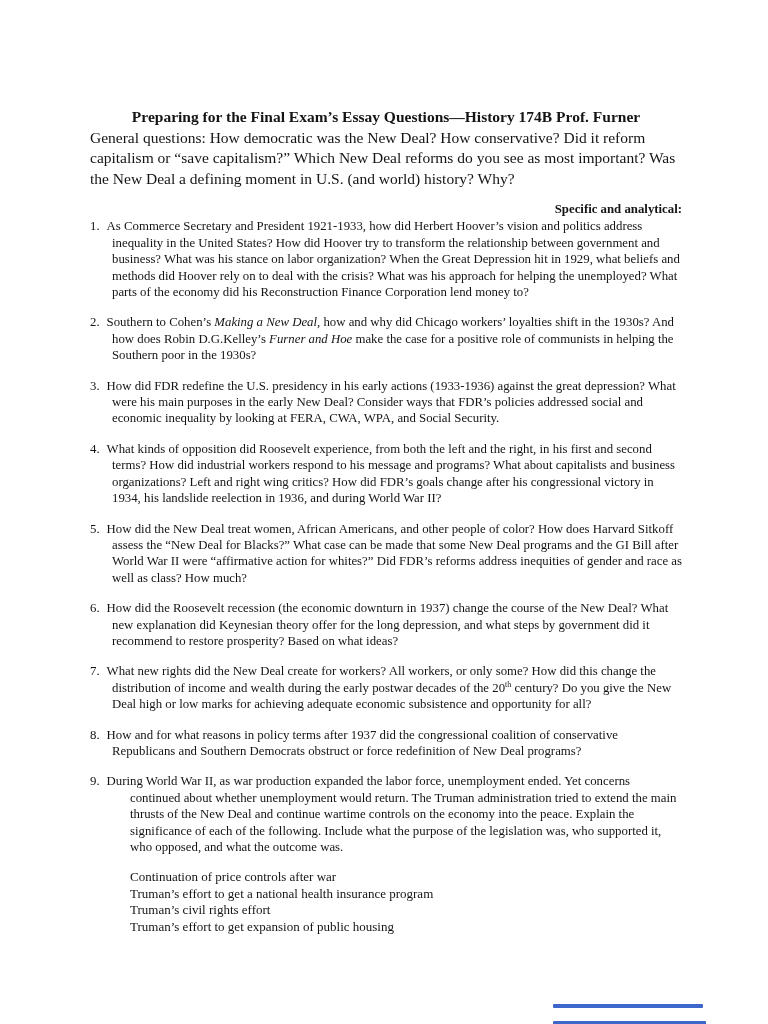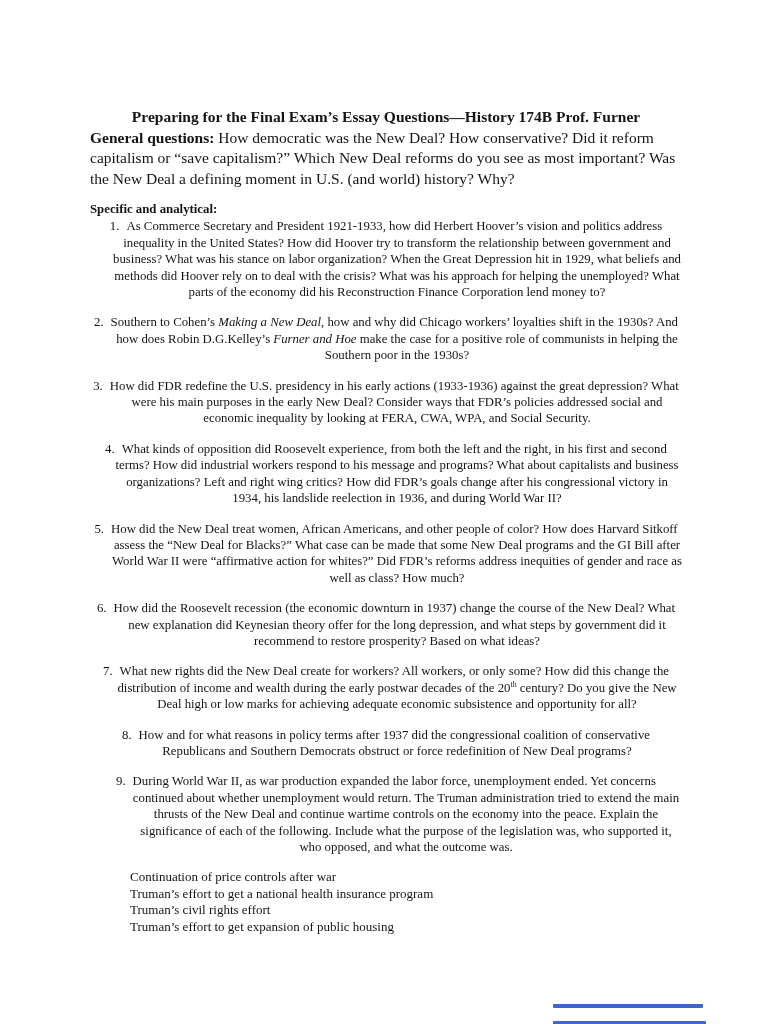--- a/index.html
+++ b/index.html
@@ -27,40 +27,40 @@
     font-size: 15.5px;
     font-weight: bold;
     line-height: 20.5px;
     text-align: center;
   }
   .general {
     font-size: 15.5px;
     line-height: 20.5px;
     margin: 0;
   }
-  .general .glabel { font-weight: bold; }
+  .general .glabel { font-weight: normal; }
   .section-heading {
     font-size: 12.8px;
     font-weight: bold;
     line-height: 16.4px;
     margin-top: 12px;
     margin-bottom: 1px;
+    text-align: right;
   }
   .qlist {
     margin: 0;
     padding: 0;
     list-style: none;
     font-size: 12.8px;
     line-height: 16.4px;
   }
   .qlist li.q {
     padding-left: 22px;
     text-indent: -22px;
     margin: 0 0 14px 0;
-    text-align: center;
   }
   .qlist li.q.wide-indent {
     padding-left: 40px;
     text-indent: -40px;
   }
   .qnum { margin-right: 7px; }
   .qtext i { }
   sup.ordinal {
     font-size: 0.62em;
     vertical-align: super;

